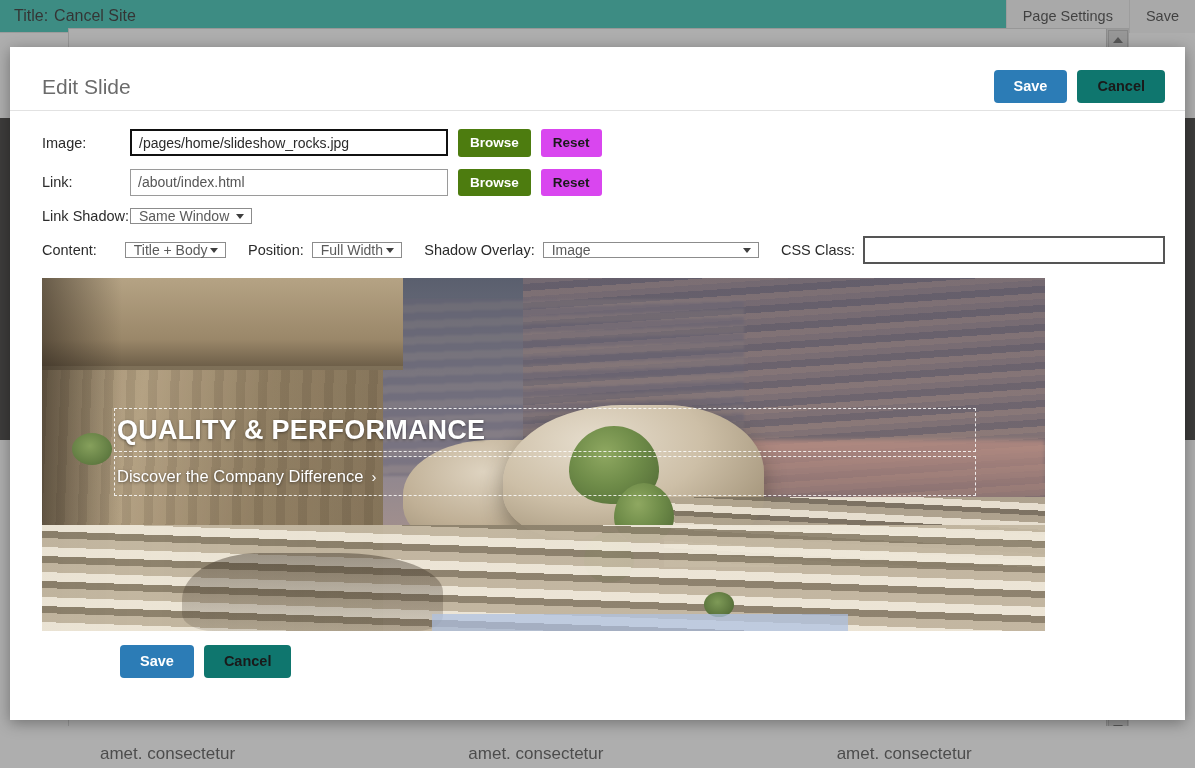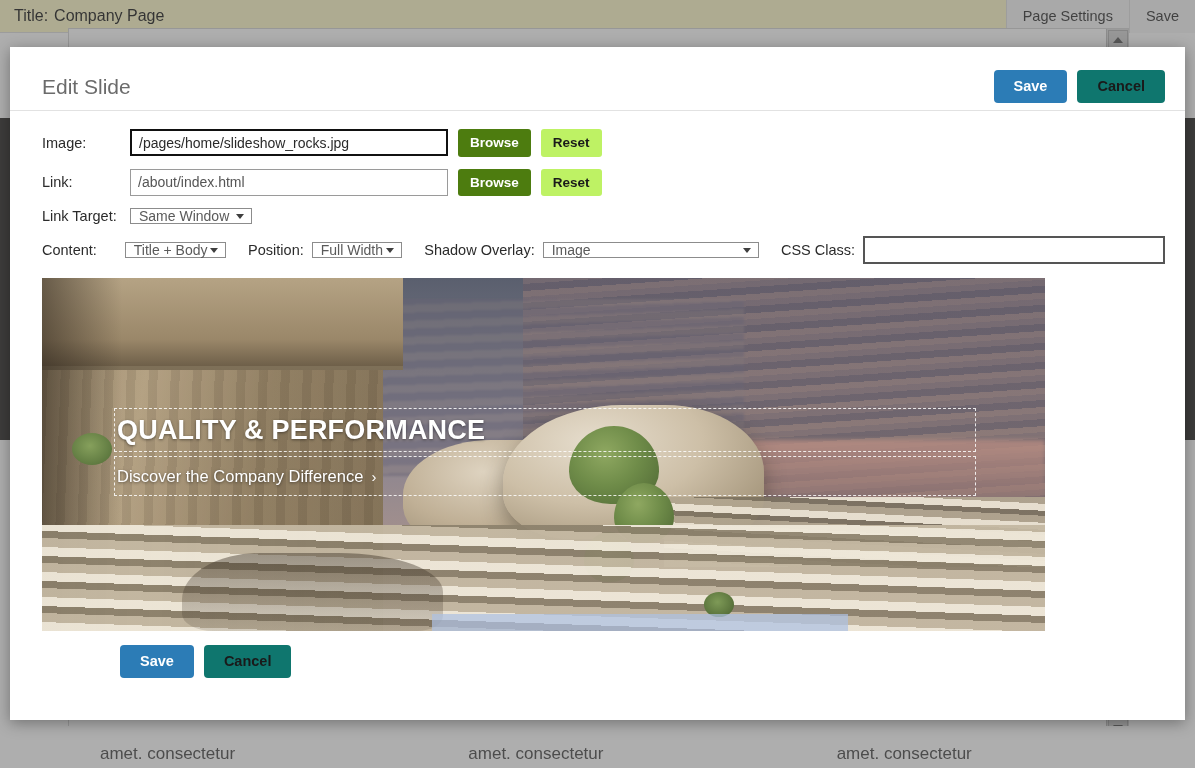--- a/index.html
+++ b/index.html
@@ -19,21 +19,21 @@
   .bg-dark-strip {
     position: absolute;
     background: #141210;
   }
   #bg-strip-left  { left: 0;    top: 118px; width: 11px;  height: 322px; }
   #bg-strip-right { right: 0;   top: 118px; width: 13px;  height: 322px; }
 
   
   #editor-toolbar {
     position: absolute; left: 0; top: 0; width: 1195px; height: 33px;
-    background: #fef9c3;
+    background: #14b8a6;
     border-bottom: 1px solid #d9d9d9;
     display: flex; align-items: center;
   }
   #toolbar-title-wrap {
     display: flex; align-items: baseline; gap: 6px;
     padding-left: 14px; white-space: nowrap;
   }
   #toolbar-right { margin-left: auto; display: flex; align-items: stretch; height: 33px; }
   .toolbar-btn {
     display: flex; align-items: center; padding: 0 16px;
@@ -150,21 +150,21 @@
   #link-input  { width: 318px; }
   #css-class-input { width: 320px; border: 2px solid #555; height: 28px; }
 
   .field-btn {
     font-size: 13.5px; font-weight: bold;
     border: none; border-radius: 3px;
     padding: 7px 12px; margin-left: 10px; cursor: pointer;
     line-height: 1;
   }
   .field-btn.browse { background: #4d7c0f; color: #fff; }
-  .field-btn.reset  { background: #bef264; color: #1a1a1a; text-align: center; }
+  .field-btn.reset  { background: #d946ef; color: #1a1a1a; text-align: center; }
 
   .select-box {
     position: relative;
     display: inline-flex; align-items: center;
     border: 1px solid #8c8c8c; background: #fff;
     height: 16px; padding: 0 22px 0 8px;
     font-size: 14px; color: #5a5a5a;
     cursor: pointer; white-space: nowrap;
   }
   .select-box::after {
@@ -317,21 +317,21 @@
   }
 </style>
 </head>
 <body>
 
 <div id="bg-page">
 
   <div id="editor-toolbar">
     <div id="toolbar-title-wrap">
       <span>Title:</span>
-      <span>Company Page</span>
+      <span>Cancel Site</span>
     </div>
     <div id="toolbar-right">
       <div class="toolbar-btn">Page Settings</div>
       <div class="toolbar-btn">Save</div>
     </div>
   </div>
 
   <div class="bg-dark-strip" id="bg-strip-left"></div>
   <div class="bg-dark-strip" id="bg-strip-right"></div>
 
@@ -379,21 +379,21 @@
     </div>
 
     <div class="form-row">
       <div class="form-label lbl-w">Link:</div>
       <input id="link-input" class="text-input" type="text" value="/about/index.html" style="">
       <button class="field-btn browse">Browse</button>
       <button class="field-btn reset">Reset</button>
     </div>
 
     <div class="form-row">
-      <div class="form-label lbl-w">Link Target:</div>
+      <div class="form-label lbl-w">Link Shadow:</div>
       <div class="select-box" id="link-target-select">
         <span>Same Window</span>
       </div>
     </div>
 
     <div class="form-row">
       <div class="form-label lbl-w">Content:</div>
       <div class="select-box" id="content-select">
         <span>Title + Body</span>
       </div>

